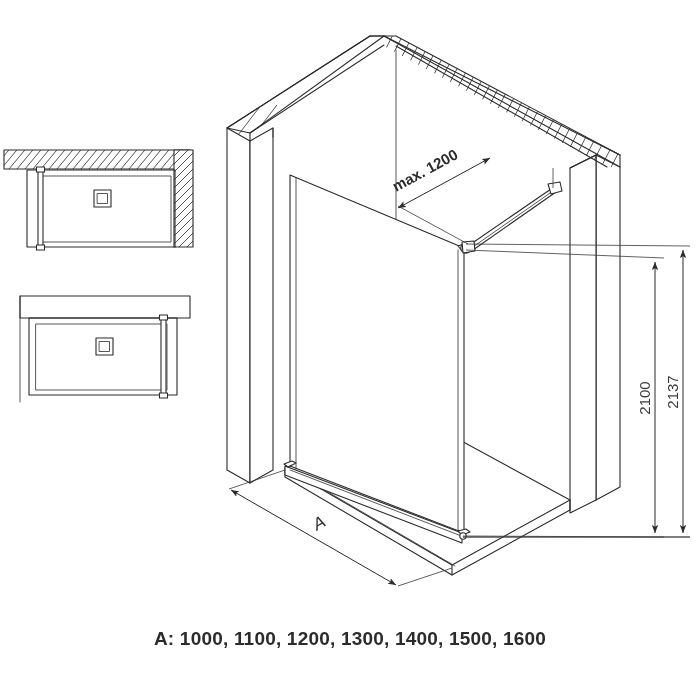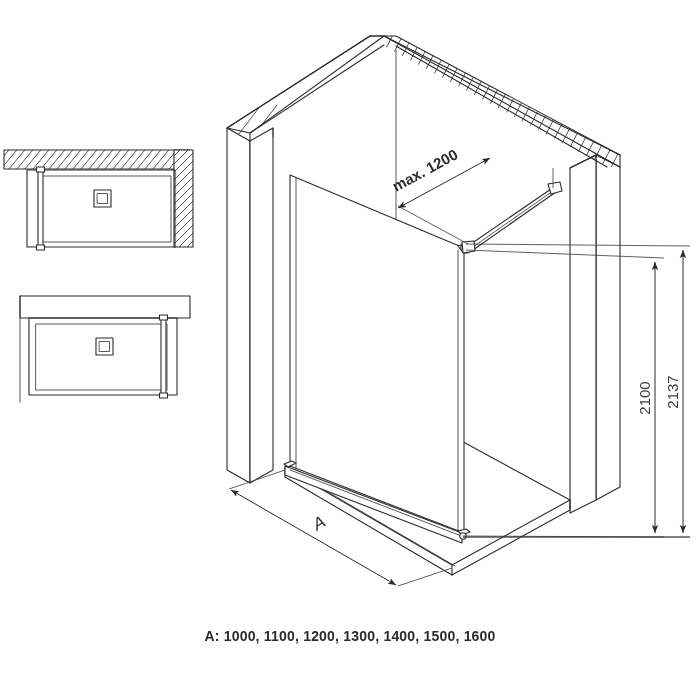--- a/index.html
+++ b/index.html
@@ -91,21 +91,21 @@
     font-style: italic;
     font-weight: 400;
   }
   .caption {
     position: absolute;
     left: 0;
     top: 628px;
     width: 700px;
     text-align: center;
     font-family: "Liberation Sans", sans-serif;
-    font-size: 14px;
+    font-size: 19px;
     font-weight: 700;
     color: #2b2b2b;
     letter-spacing: 0.2px;
   }
 </style>
 </head>
 <body>
 
 <div id="sheet">
 

